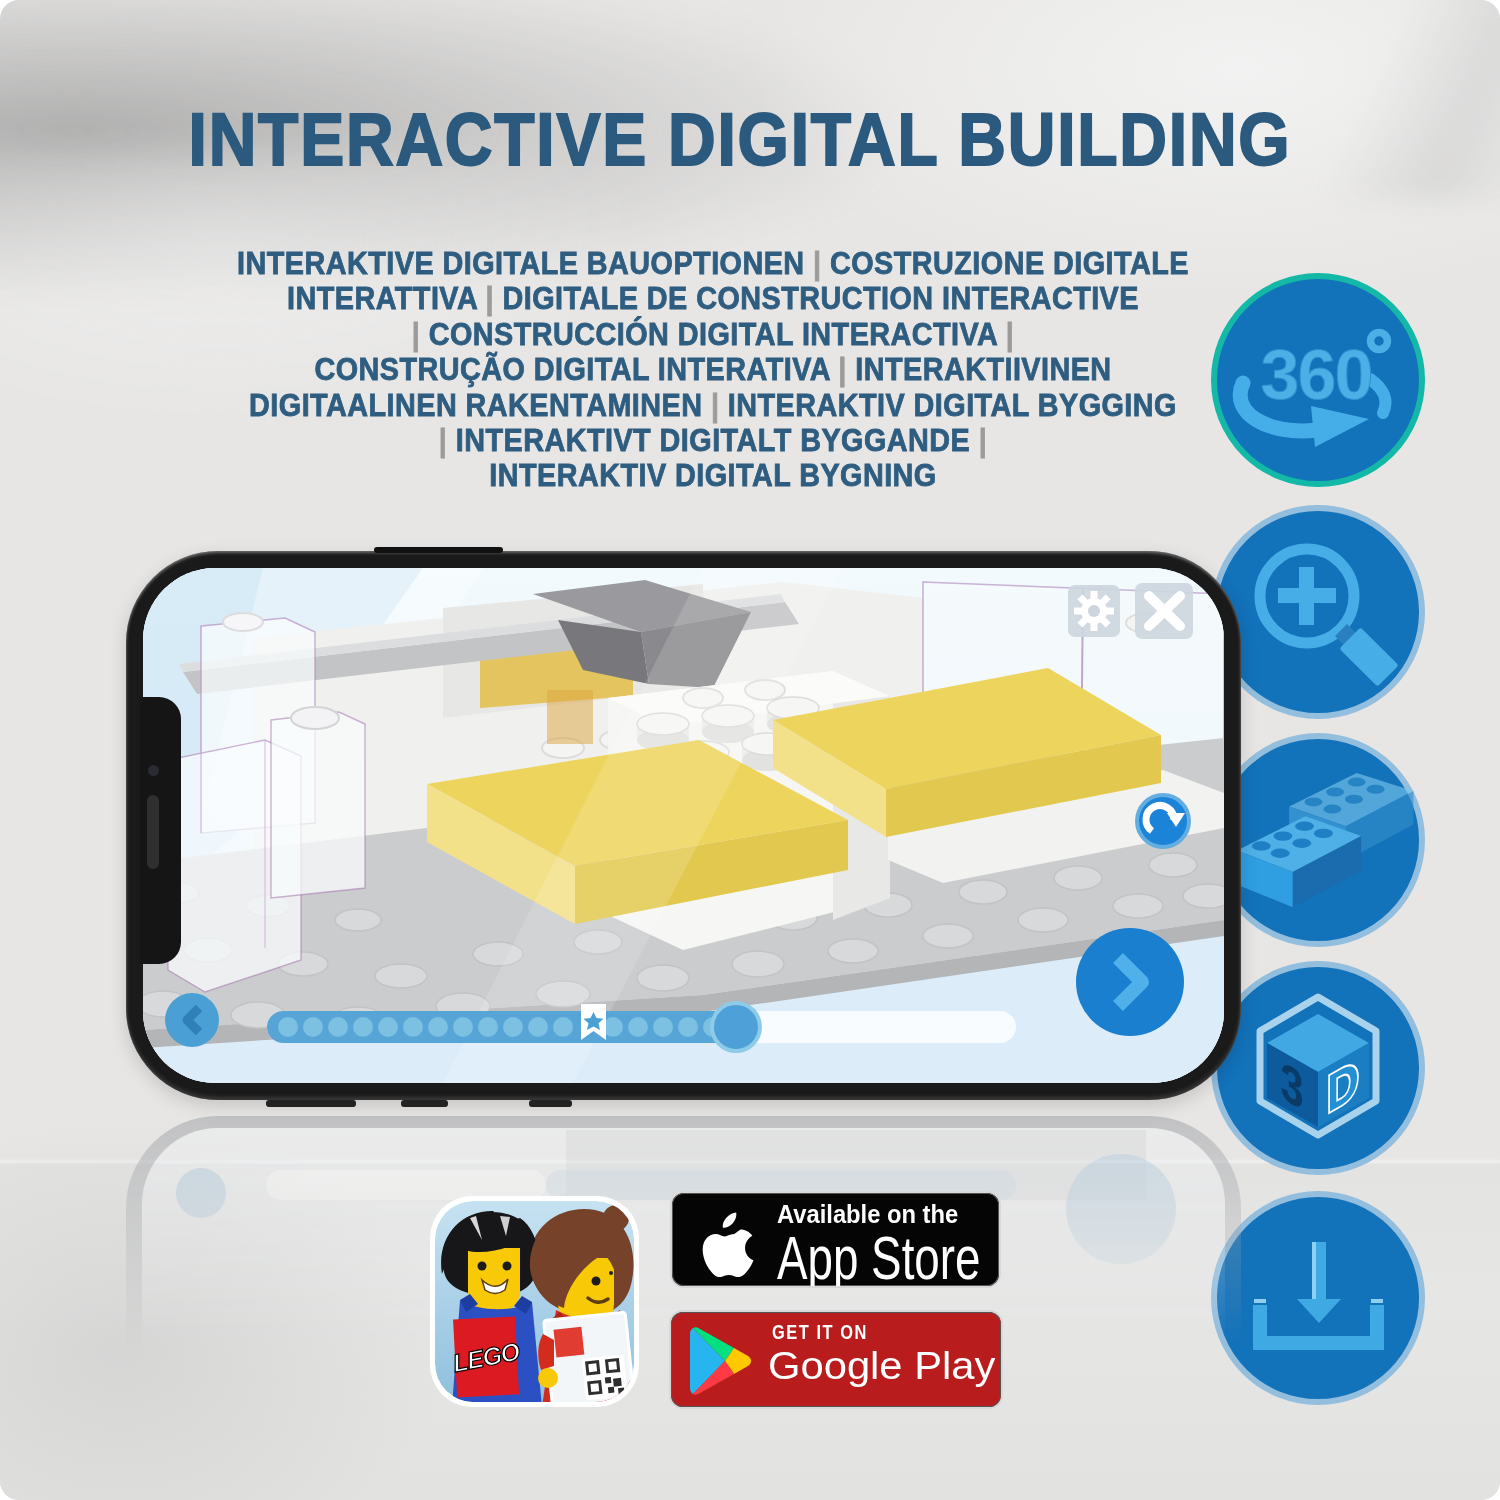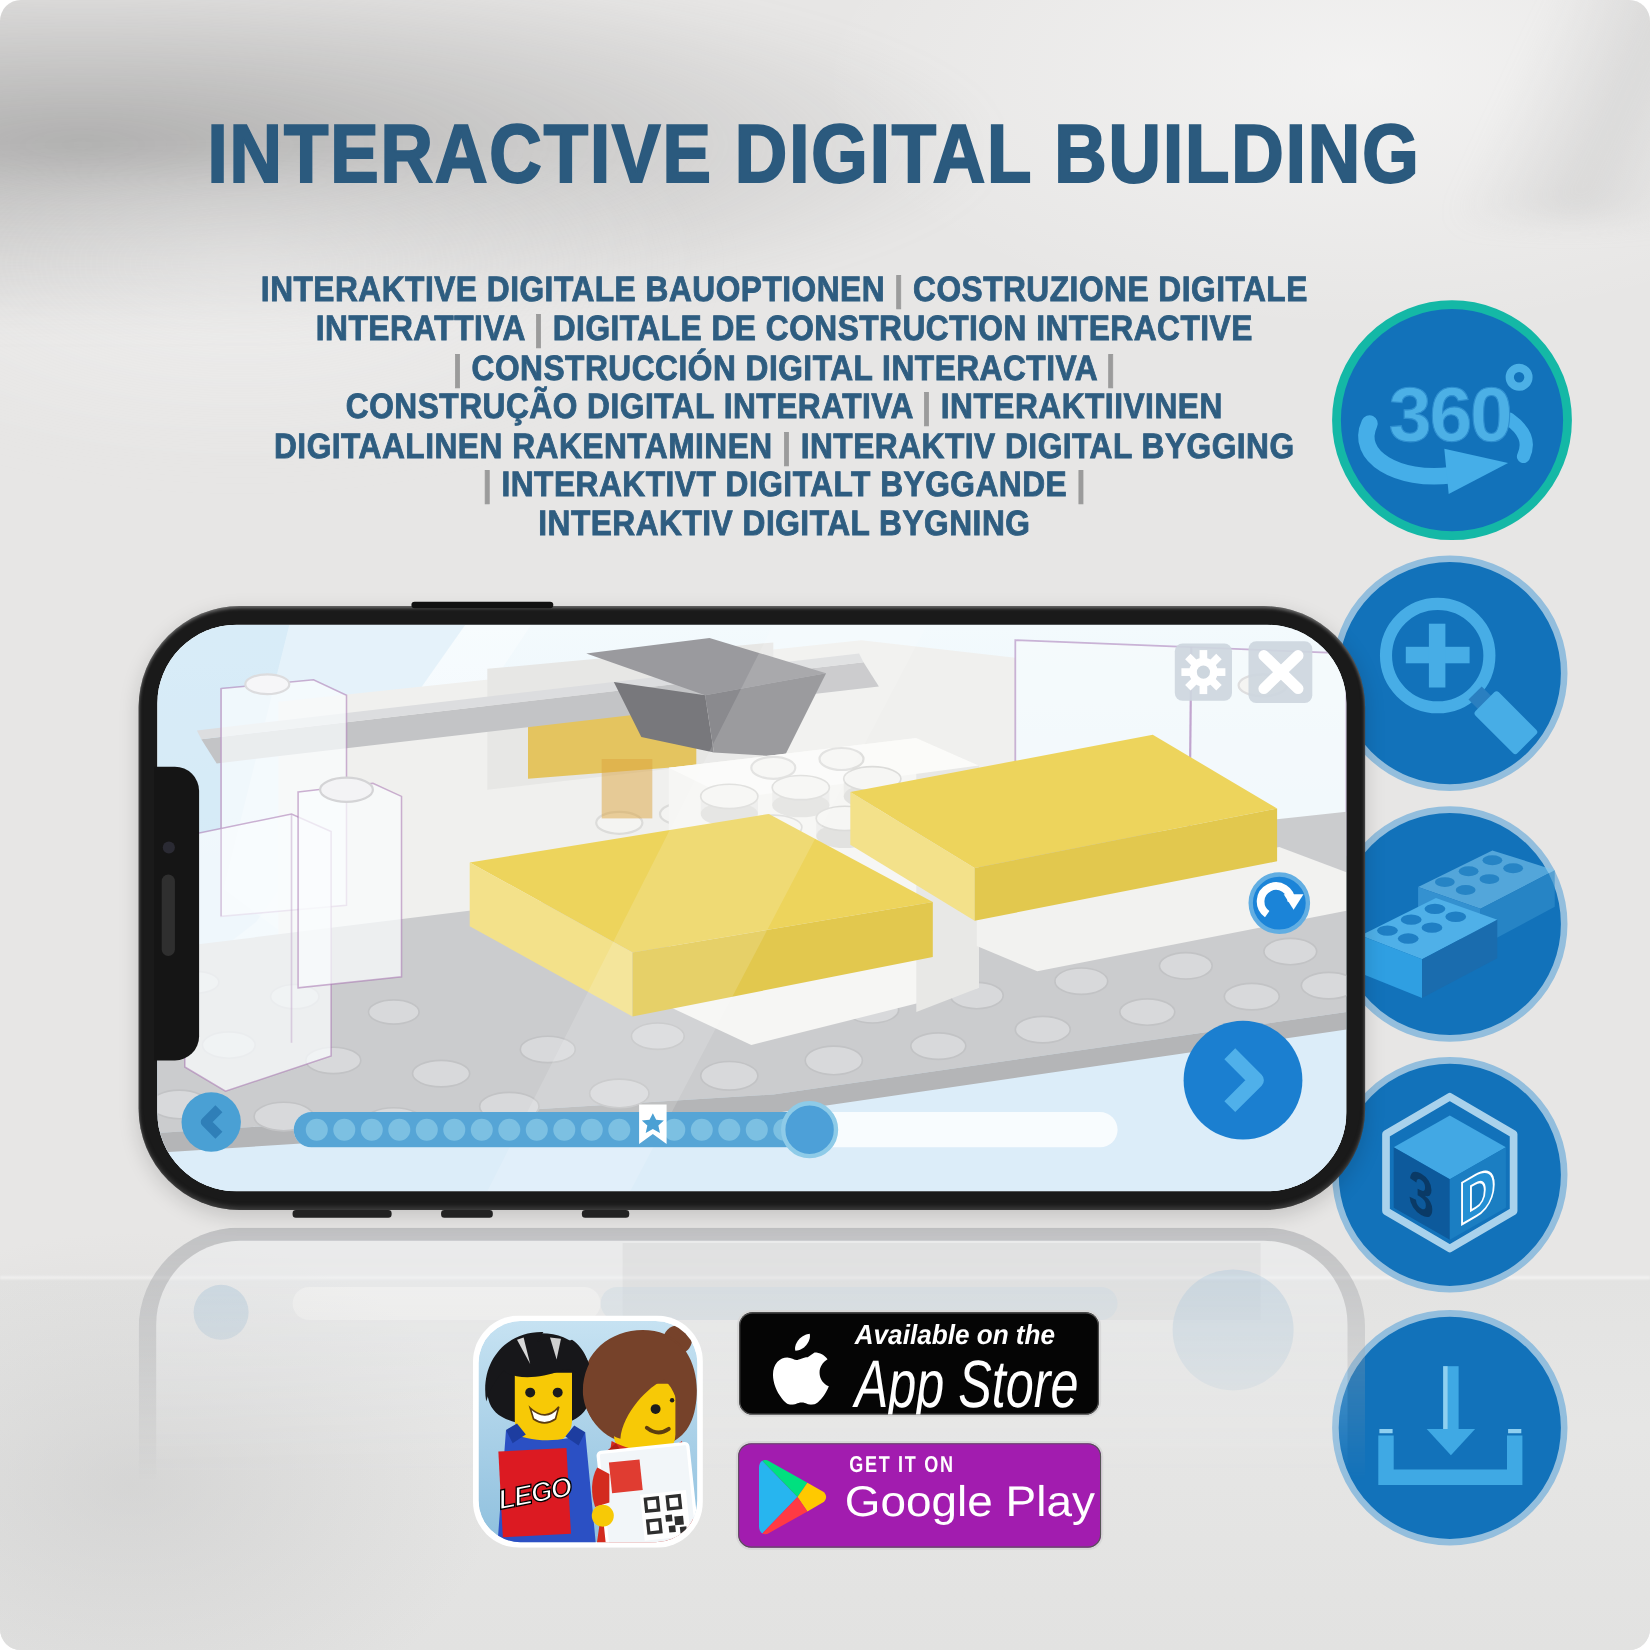--- a/index.html
+++ b/index.html
@@ -24,21 +24,21 @@
   <div class="abs" style="left:0px;top:246px;width:1426px;text-align:center;color:#2e5d80;font-weight:bold;font-size:32px;line-height:35.4px;-webkit-text-stroke:.8px #2e5d80;letter-spacing:.5px;transform:scaleX(.9);transform-origin:713px 0;white-space:nowrap;">
     INTERAKTIVE DIGITALE BAUOPTIONEN <span style="color:#9b9b9b;-webkit-text-stroke:.8px #9b9b9b">|</span> COSTRUZIONE DIGITALE<br>
     INTERATTIVA <span style="color:#9b9b9b;-webkit-text-stroke:.8px #9b9b9b">|</span> DIGITALE DE CONSTRUCTION INTERACTIVE<br>
     <span style="color:#9b9b9b;-webkit-text-stroke:.8px #9b9b9b">|</span> CONSTRUCCIÓN DIGITAL INTERACTIVA <span style="color:#9b9b9b;-webkit-text-stroke:.8px #9b9b9b">|</span><br>
     CONSTRUÇÃO DIGITAL INTERATIVA <span style="color:#9b9b9b;-webkit-text-stroke:.8px #9b9b9b">|</span> INTERAKTIIVINEN<br>
     DIGITAALINEN RAKENTAMINEN <span style="color:#9b9b9b;-webkit-text-stroke:.8px #9b9b9b">|</span> INTERAKTIV DIGITAL BYGGING<br>
     <span style="color:#9b9b9b;-webkit-text-stroke:.8px #9b9b9b">|</span> INTERAKTIVT DIGITALT BYGGANDE <span style="color:#9b9b9b;-webkit-text-stroke:.8px #9b9b9b">|</span><br>
     INTERAKTIV DIGITAL BYGNING
   </div>
 
-  <div class="abs" style="left:1211px;top:273px;width:202px;height:202px;border-radius:50%;background:#1272ba;border:8px solid #14b8a6;box-sizing:content-box;">
+  <div class="abs" style="left:1211px;top:273px;width:202px;height:202px;border-radius:50%;background:#1272ba;border:6px solid #14b8a6;box-sizing:content-box;">
     <svg width="202" height="202" viewBox="0 0 202 202">
       <path d="M26,104 C12,134 52,157 100,151" fill="none" stroke="#45aee8" stroke-width="15" stroke-linecap="round"></path>
       <polygon points="94,127 152,140 98,168" fill="#45aee8"></polygon>
       <path d="M153,100 C167,110 172,121 166,134" fill="none" stroke="#45aee8" stroke-width="12" stroke-linecap="round"></path>
       <text x="99" y="120" font-size="70" font-weight="bold" text-anchor="middle" fill="#4cb0e6" stroke="#2f8fd0" stroke-width="1" font-family="Liberation Sans" style="letter-spacing:-2px">360</text>
       <circle cx="162" cy="62" r="8.5" fill="none" stroke="#4cb0e6" stroke-width="7.5"></circle>
     </svg>
   </div>
 
   <div class="abs" style="left:1211px;top:505px;width:202px;height:202px;border-radius:50%;background:#1272ba;border:6px solid #93bedd;box-sizing:content-box;">
@@ -384,30 +384,30 @@
       <circle cx="118" cy="182" r="10" fill="#f7c906"></circle>
 
       <g transform="rotate(-3 55 160)">
         <rect x="25" y="122" width="62" height="78" fill="#dc1a22" stroke="#fff" stroke-width="0"></rect>
         <text x="56" y="170" text-anchor="middle" font-family="Liberation Sans" font-weight="bold" font-size="25" fill="#fff" stroke="#000" stroke-width="1.2" style="font-style:italic;letter-spacing:-1px" transform="rotate(-8 56 162)">LEGO</text>
       </g>
       </g>
     </svg>
   </div>
 
-  <div class="abs" style="left:672px;top:1193px;width:327px;height:93px;background:#050505;border-radius:12px;box-shadow:0 0 0 2px #d8d8d8, inset 0 0 0 1px #555;overflow:hidden;font-style:italic;">
+  <div class="abs" style="left:672px;top:1193px;width:327px;height:93px;background:#050505;border-radius:12px;box-shadow:0 0 0 2px #d8d8d8, inset 0 0 0 1px #555;overflow:hidden;">
     <svg class="abs" style="left:28px;top:12px;" width="54" height="72" viewBox="0 0 32 35">
       <path d="M21.4,0.6 c0.5,2.3 -0.6,4.6 -1.9,6.2 c-1.4,1.7 -3.7,3 -5.9,2.9 c-0.5,-2.2 0.7,-4.5 2,-6 C17.1,2 19.6,0.7 21.4,0.6 z" fill="#fff"></path>
       <path d="M22.5,10.5 c2.9,0 5.4,1.4 7,3.7 c-2.6,1.6 -4.3,4.1 -4.3,7.2 c0,3.5 2.2,6.2 5,7.3 c-1,2.4 -2.1,4.5 -3.8,6.5 c-1.5,1.7 -3.1,3.5 -5.4,3.5 c-2.2,0 -2.9,-1.3 -5.4,-1.3 c-2.6,0 -3.4,1.3 -5.5,1.3 c-2.3,0 -3.9,-1.8 -5.3,-3.6 C2,31.7 0.1,26.9 0.1,22.4 c0,-6 3.9,-9.2 7.7,-9.2 c2.1,0 3.8,1.4 5.1,1.4 c1.2,0 3.3,-1.5 5.9,-1.5 z" transform="translate(1.5,0.2)" fill="#fff"></path>
     </svg>
     <div class="abs" style="left:105px;top:7px;color:#fff;font-size:25px;font-weight:bold;white-space:nowrap;transform:scaleX(.95);transform-origin:0 0;">Available on the</div>
     <div class="abs" style="left:105px;top:30px;color:#fff;font-size:61px;white-space:nowrap;transform:scaleX(.75);transform-origin:0 0;">App Store</div>
   </div>
 
-  <div class="abs" style="left:671px;top:1312px;width:330px;height:95px;background:#a21caf;border-radius:12px;box-shadow:0 0 0 2px #d8d8d8, inset 0 0 0 1px #555;overflow:hidden;">
+  <div class="abs" style="left:671px;top:1312px;width:330px;height:95px;background:#b91c1c;border-radius:12px;box-shadow:0 0 0 2px #d8d8d8, inset 0 0 0 1px #555;overflow:hidden;">
     <svg class="abs" style="left:18px;top:13px;" width="64" height="72" viewBox="0 0 32 35">
       <path d="M2,1 L18,17.5 L2,34 C1,33.5 0.5,32.3 0.5,30.8 L0.5,4.2 C0.5,2.7 1,1.5 2,1 z" fill="#27b5ef"></path>
       <path d="M2,1 C2.8,0.5 4,0.5 5.1,1.2 L22.5,11 L18,17.5 z" fill="#00e07f"></path>
       <path d="M18,17.5 L22.5,11 L29.5,15 C31.5,16.2 31.5,18.8 29.5,20 L22.5,24 z" fill="#ffc900"></path>
       <path d="M18,17.5 L22.5,24 L5.1,33.8 C4,34.5 2.8,34.5 2,34 z" fill="#ff3a44"></path>
     </svg>
     <div class="abs" style="left:101px;top:8px;color:#fff;font-size:21px;letter-spacing:2px;font-weight:bold;white-space:nowrap;transform:scaleX(.78);transform-origin:0 0;">GET IT ON</div>
     <div class="abs" style="left:97px;top:32px;color:#fff;font-size:39px;white-space:nowrap;transform:scaleX(1.07);transform-origin:0 0;">Google Play</div>
   </div>
 

